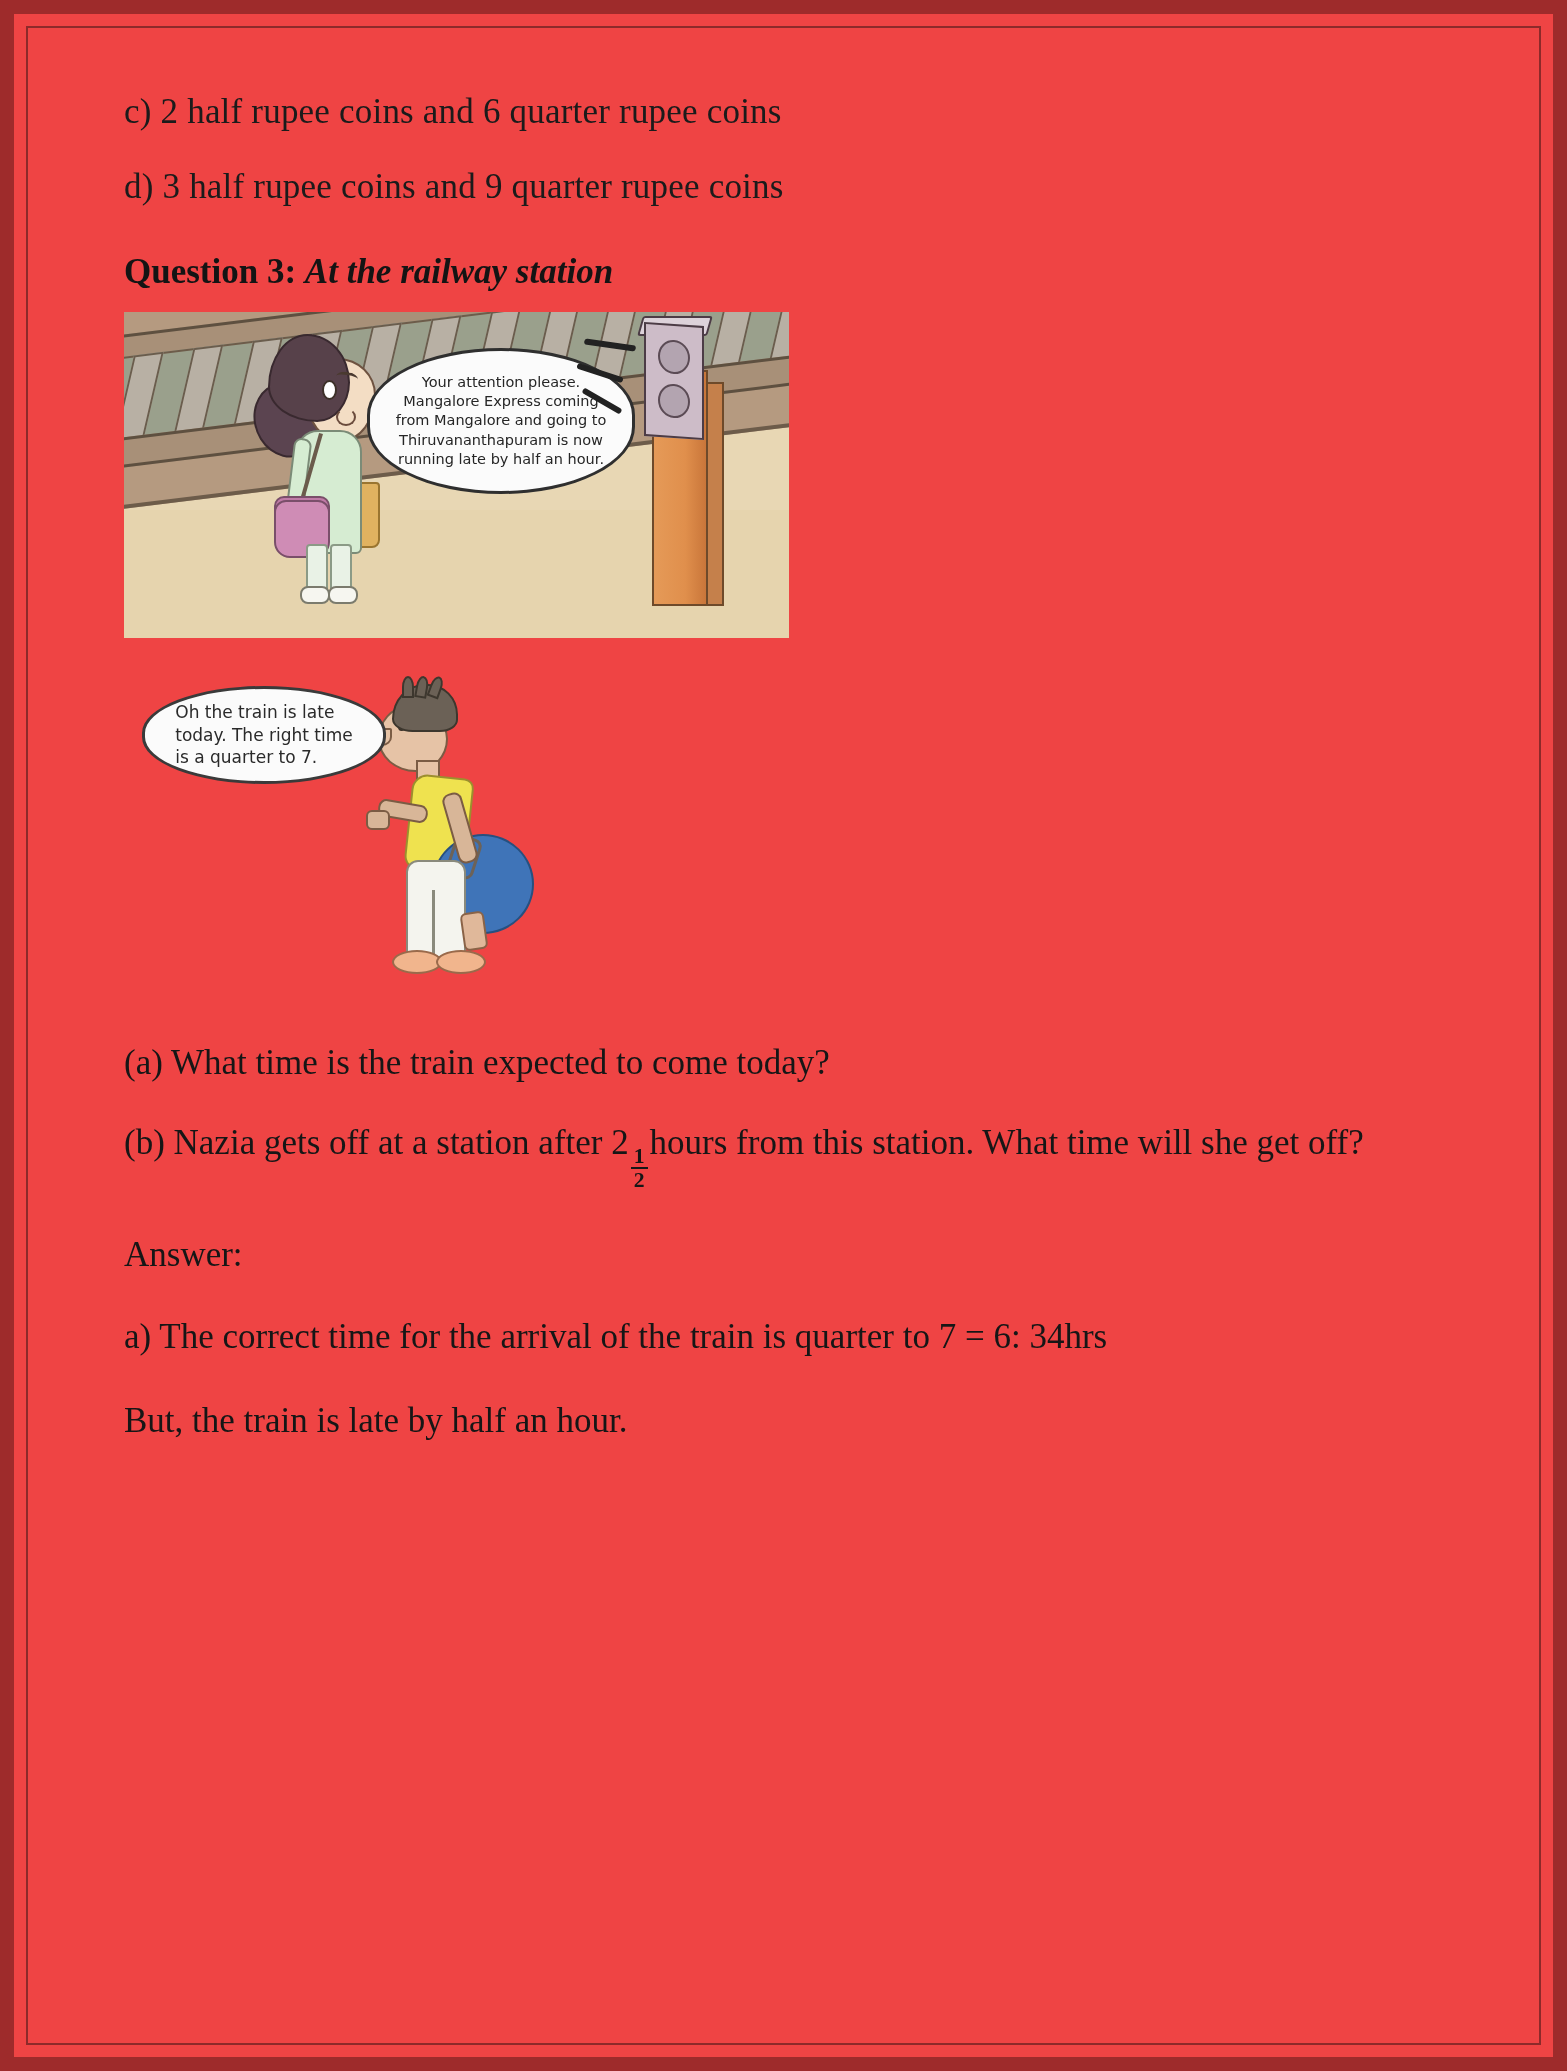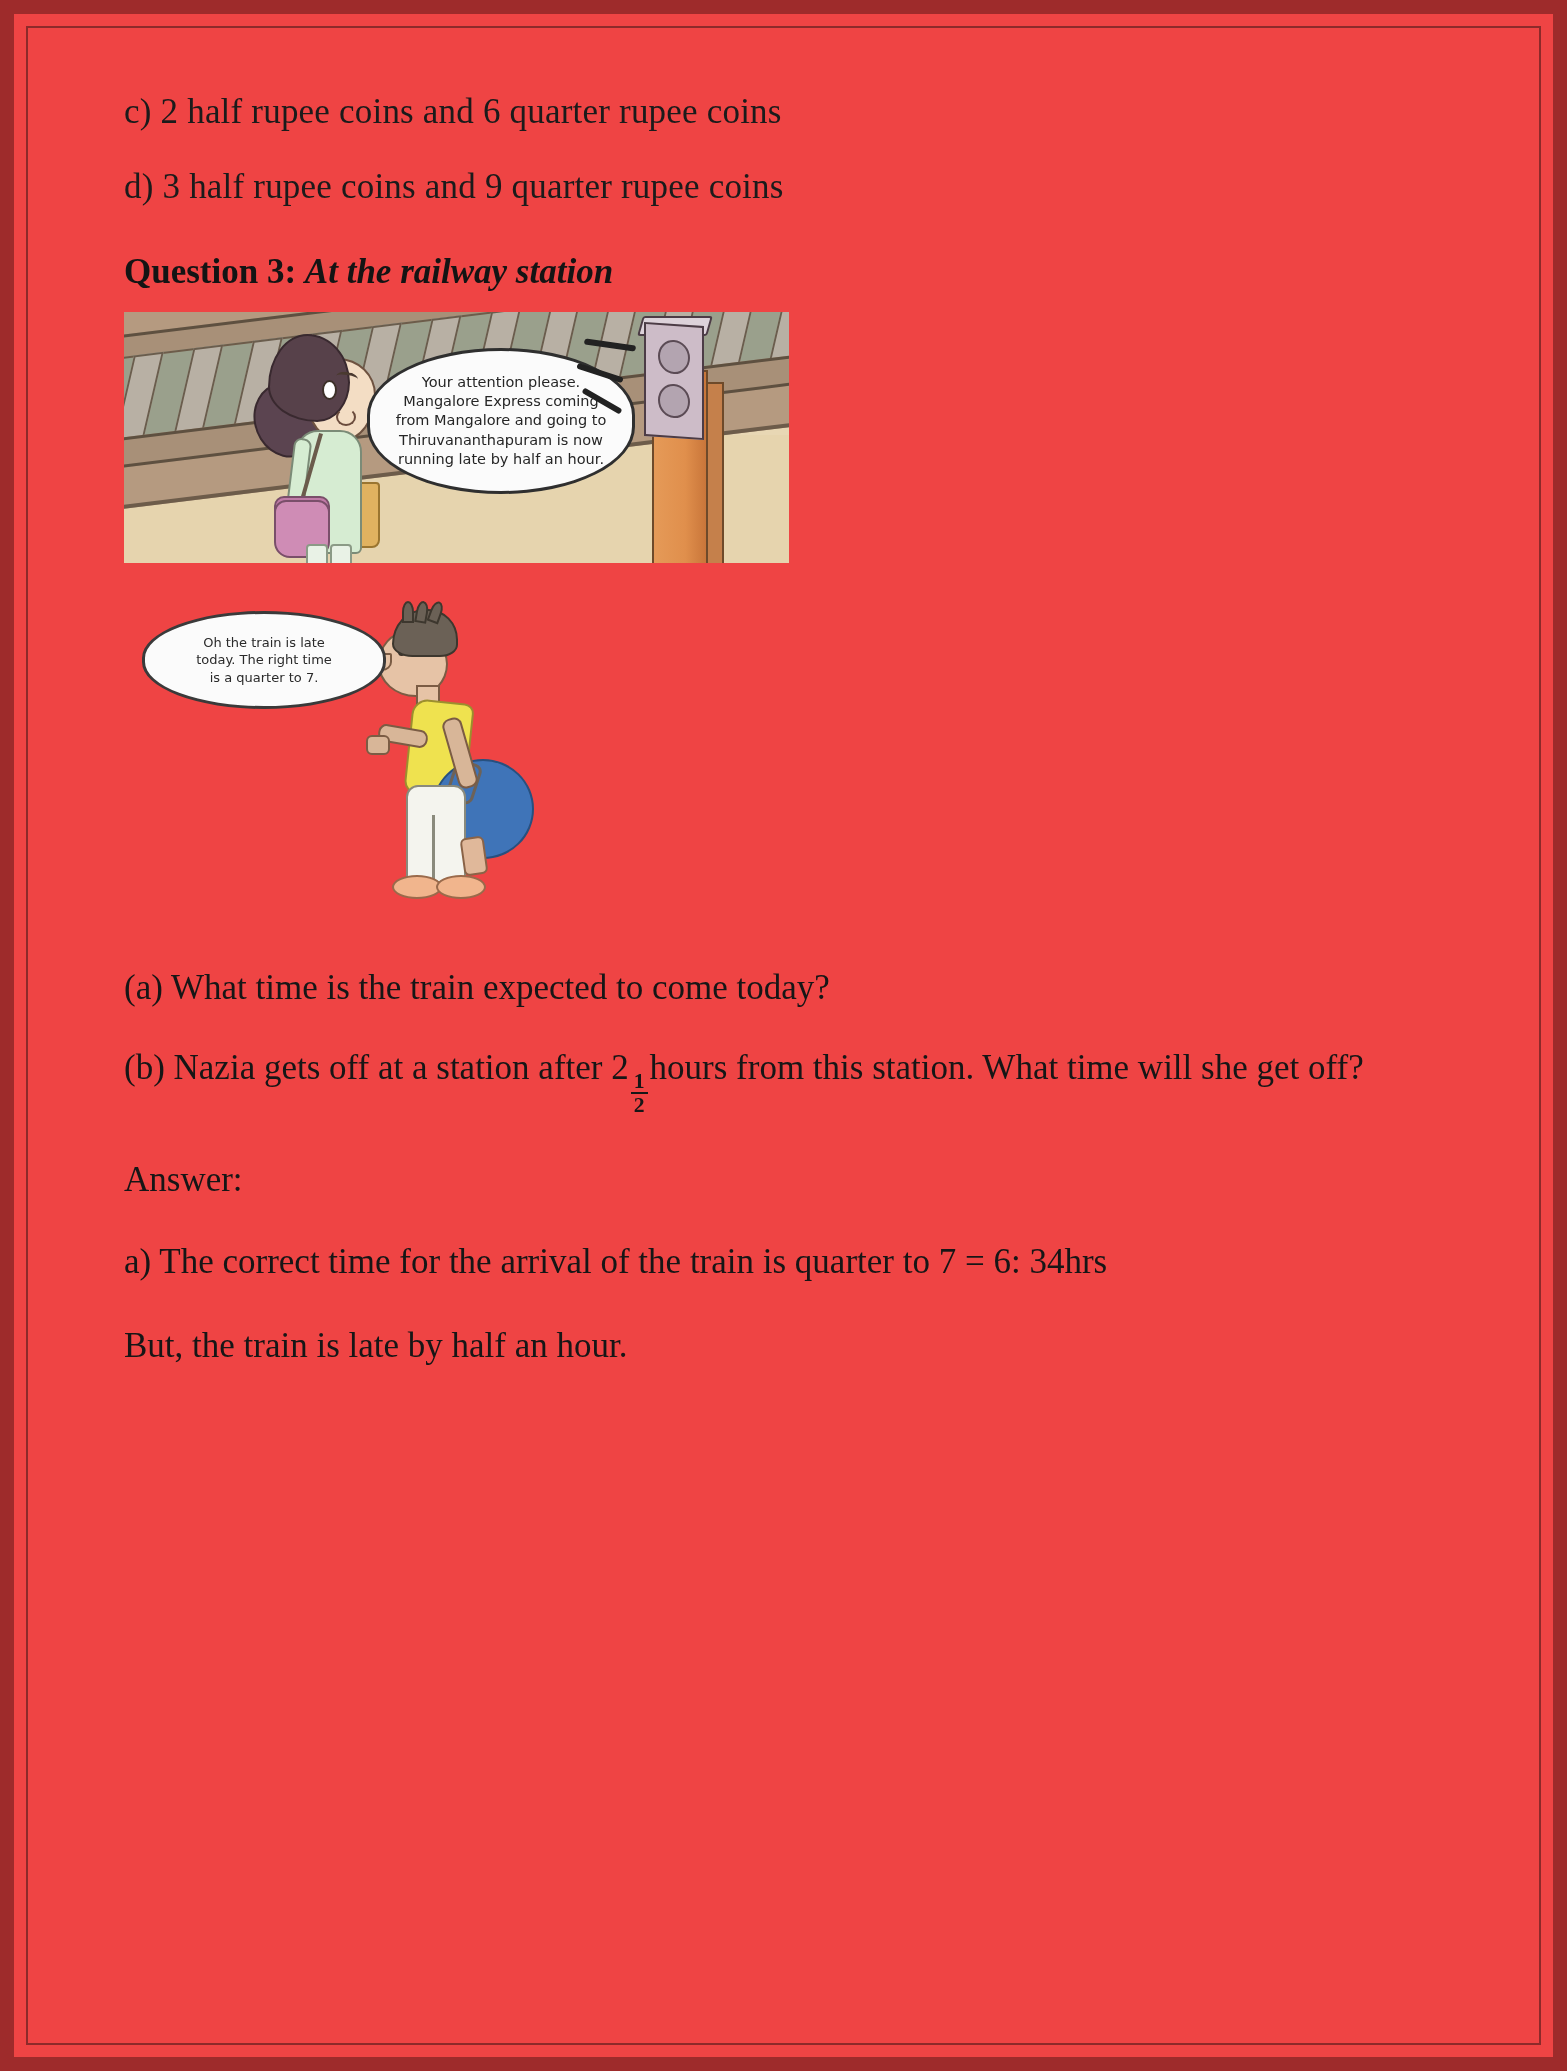--- a/index.html
+++ b/index.html
@@ -49,21 +49,21 @@
   }
   .q-heading .ital {
     font-style: italic;
     font-weight: bold;
   }
 
   
   .illus1 {
     position: relative;
     width: 665px;
-    height: 251px;
+    height: 326px;
     margin-top: 12px;
     margin-left: 0px;
     background: #e8d7b4;
     overflow: hidden;
   }
   .ground {
     position: absolute;
     left: 0; bottom: 0; width: 100%; height: 128px;
     background: #e6d4ae;
   }
@@ -246,24 +246,23 @@
     left: 18px; top: 10px;
     width: 238px; height: 92px;
     background: #fbfbfb;
     border: 3px solid #3a3a3a;
     border-radius: 50% / 48%;
     display: flex; align-items: center; justify-content: center;
     z-index: 5;
   }
   .bubble2 .btext {
     font-family: "DejaVu Sans", sans-serif;
-    font-size: 13px;
+    font-size: 17px;
     line-height: 1.34;
     color: #2a2a2a;
-    text-align: center;
     white-space: pre-line;
     padding: 0 8px;
   }
   .boy { position: absolute; left: 230px; top: 8px; width: 180px; height: 310px; }
   .b-hair {
     position: absolute; left: 38px; top: 0px; width: 62px; height: 44px;
     background: #6b6156; border: 2px solid #3d372e;
     border-radius: 54% 50% 30% 34% / 80% 70% 28% 30%;
   }
   .b-spike {

